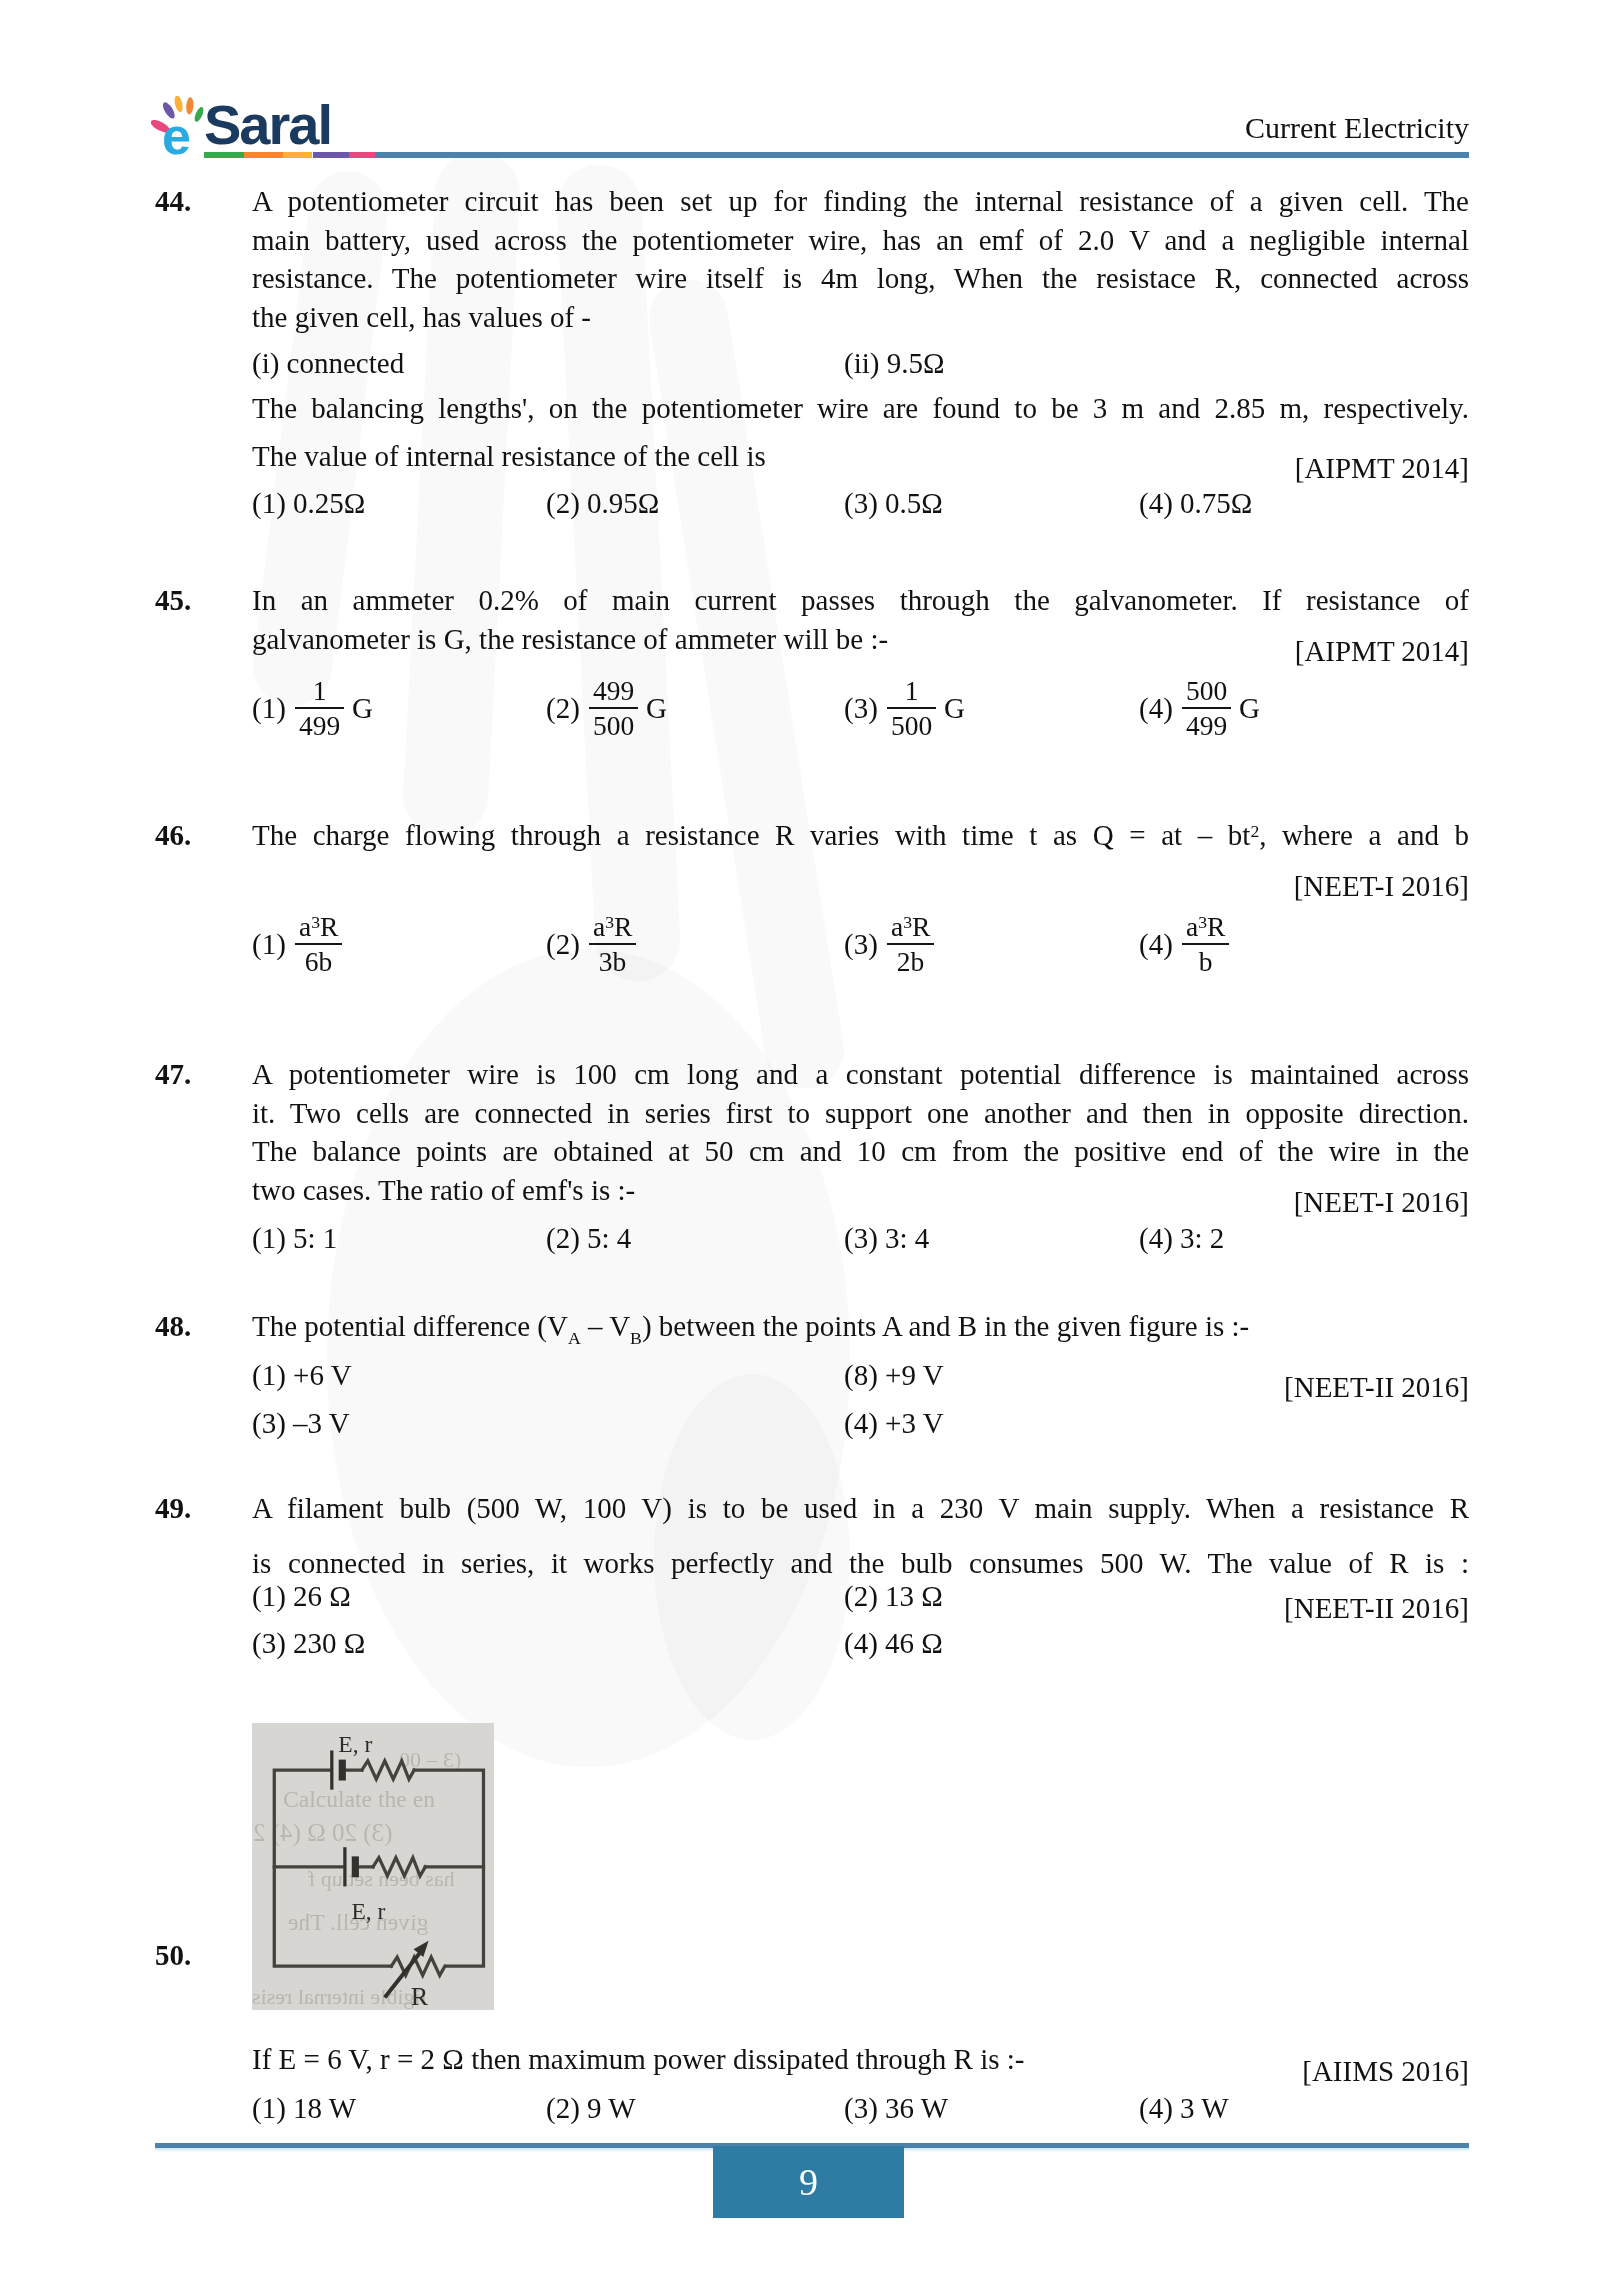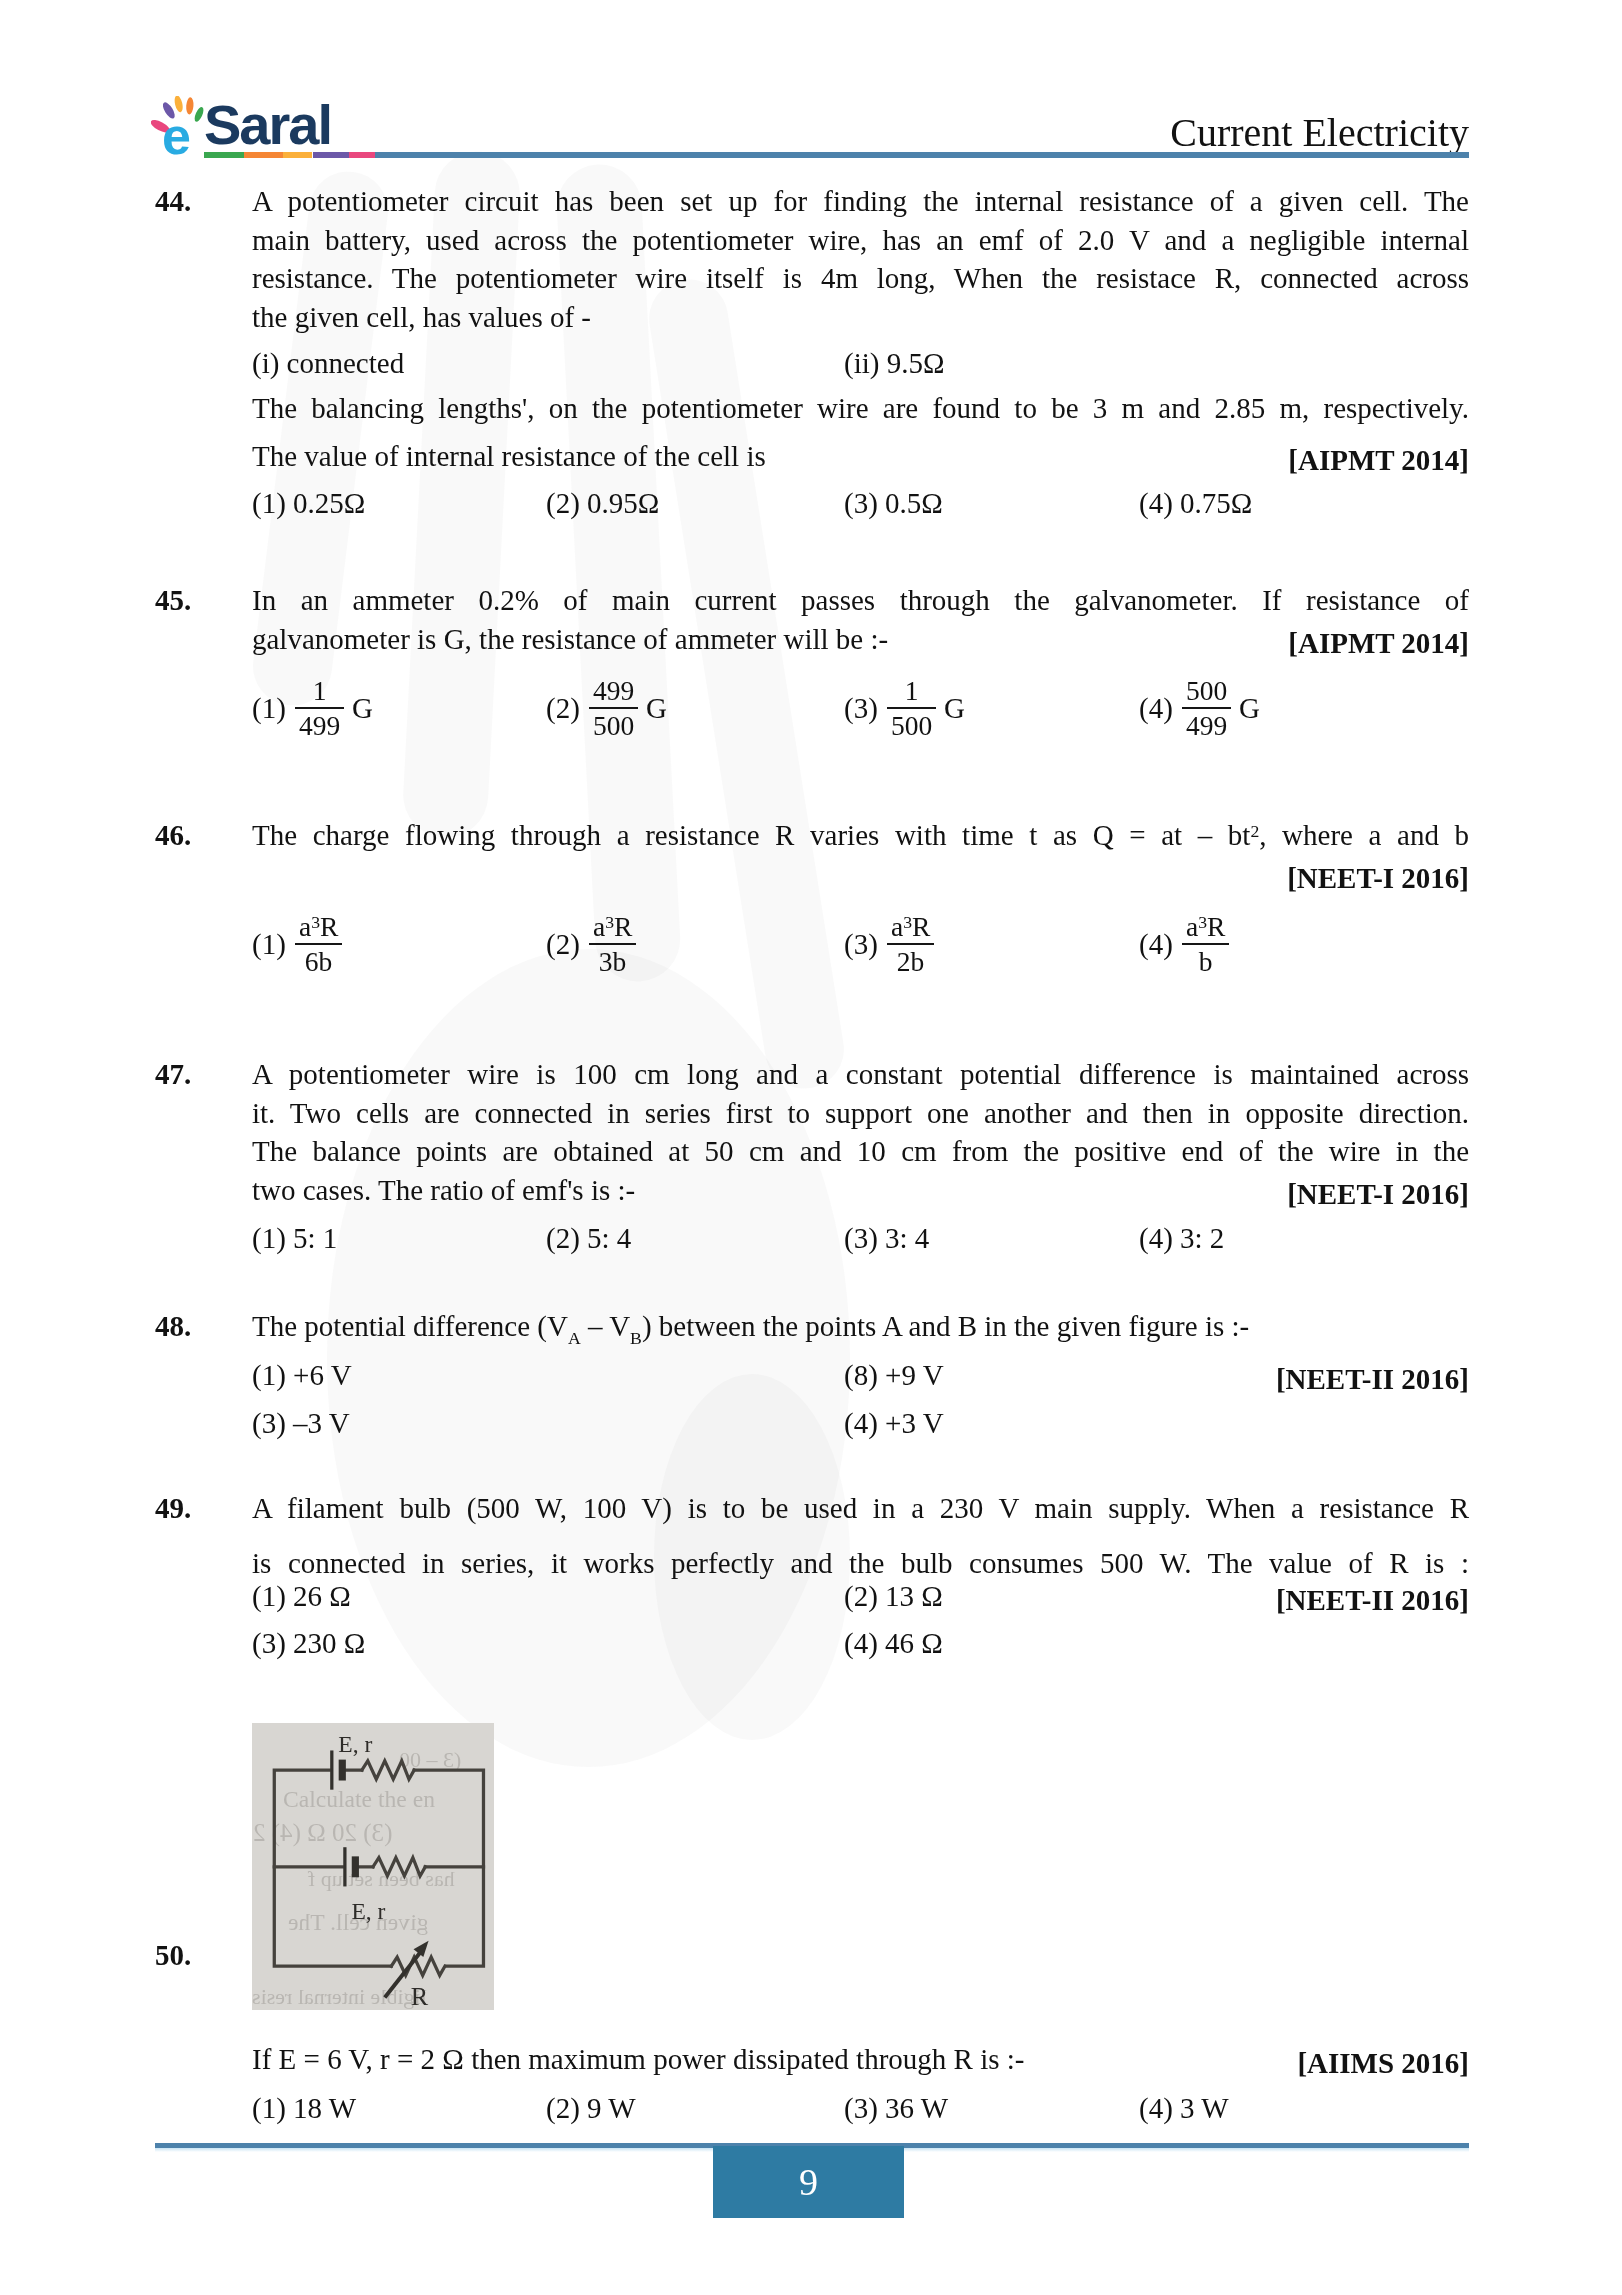--- a/index.html
+++ b/index.html
@@ -6,35 +6,35 @@
   .page{position:relative;width:1622px;height:2295px;background:#ffffff;overflow:hidden;
         font-family:"Liberation Serif",serif;color:#121212;}
   
   .wm{position:absolute;background:rgba(110,110,110,0.045);}
   
   .petals{position:absolute;left:151px;top:96px;}
   .logo-e{position:absolute;left:162px;top:110px;font-family:"Liberation Sans",sans-serif;
           font-weight:bold;font-size:52px;color:#29abe2;line-height:1;}
   .logo-word{position:absolute;left:204px;top:97px;font-family:"Liberation Sans",sans-serif;
           font-weight:bold;font-size:56px;letter-spacing:-2px;color:#1b3a5f;line-height:1;}
-  .chapter{position:absolute;top:113px;right:153px;font-size:40px;line-height:1;}
+  .chapter{position:absolute;top:113px;right:153px;font-size:30px;line-height:1;}
   .seg{position:absolute;top:152px;height:5.9px;}
   .seg-green{left:204px;width:40px;background:#3aa74f;}
   .seg-orange{left:244px;width:39px;background:#f58634;}
   .seg-yellow{left:283px;width:29.4px;background:#fbb03b;}
   .seg-purple{left:313px;width:36px;background:#6c58a8;}
   .seg-pink{left:349px;width:26px;background:#e9477e;}
   .seg-blue{left:375px;width:1094px;background:#4d82ab;}
   
   .q{position:absolute;left:0;width:1622px;}
   .qnum{position:absolute;left:155px;top:0;font-weight:bold;font-size:29px;line-height:39px;}
   .row{position:absolute;left:252px;width:1217px;font-size:29px;line-height:39px;}
   .jl{text-align:justify;text-align-last:justify;}
   .nw{white-space:nowrap;}
-  .tag{position:absolute;right:0;top:4px;font-weight:bold;font-size:29px;white-space:nowrap;}
+  .tag{position:absolute;right:0;top:12px;font-weight:normal;font-size:29px;white-space:nowrap;}
   .opt{position:absolute;top:0;white-space:nowrap;font-size:29px;line-height:39px;}
   .c1{left:0;} .c2{left:294px;} .c3{left:592px;} .c4{left:887px;}
   .sup{font-size:17.7px;vertical-align:8.5px;line-height:0;}
   .sub{font-size:17.7px;vertical-align:-7.9px;line-height:0;}
   
   .fopt{display:flex;align-items:center;}
   .fr{display:inline-block;text-align:center;margin:0 7.9px 0 9.2px;}
   .fr .n,.fr .d{display:block;font-size:27.5px;line-height:33px;padding:0 3.9px;}
   .fr .d{border-top:2px solid #161616;}
   .frow{height:72px;}

